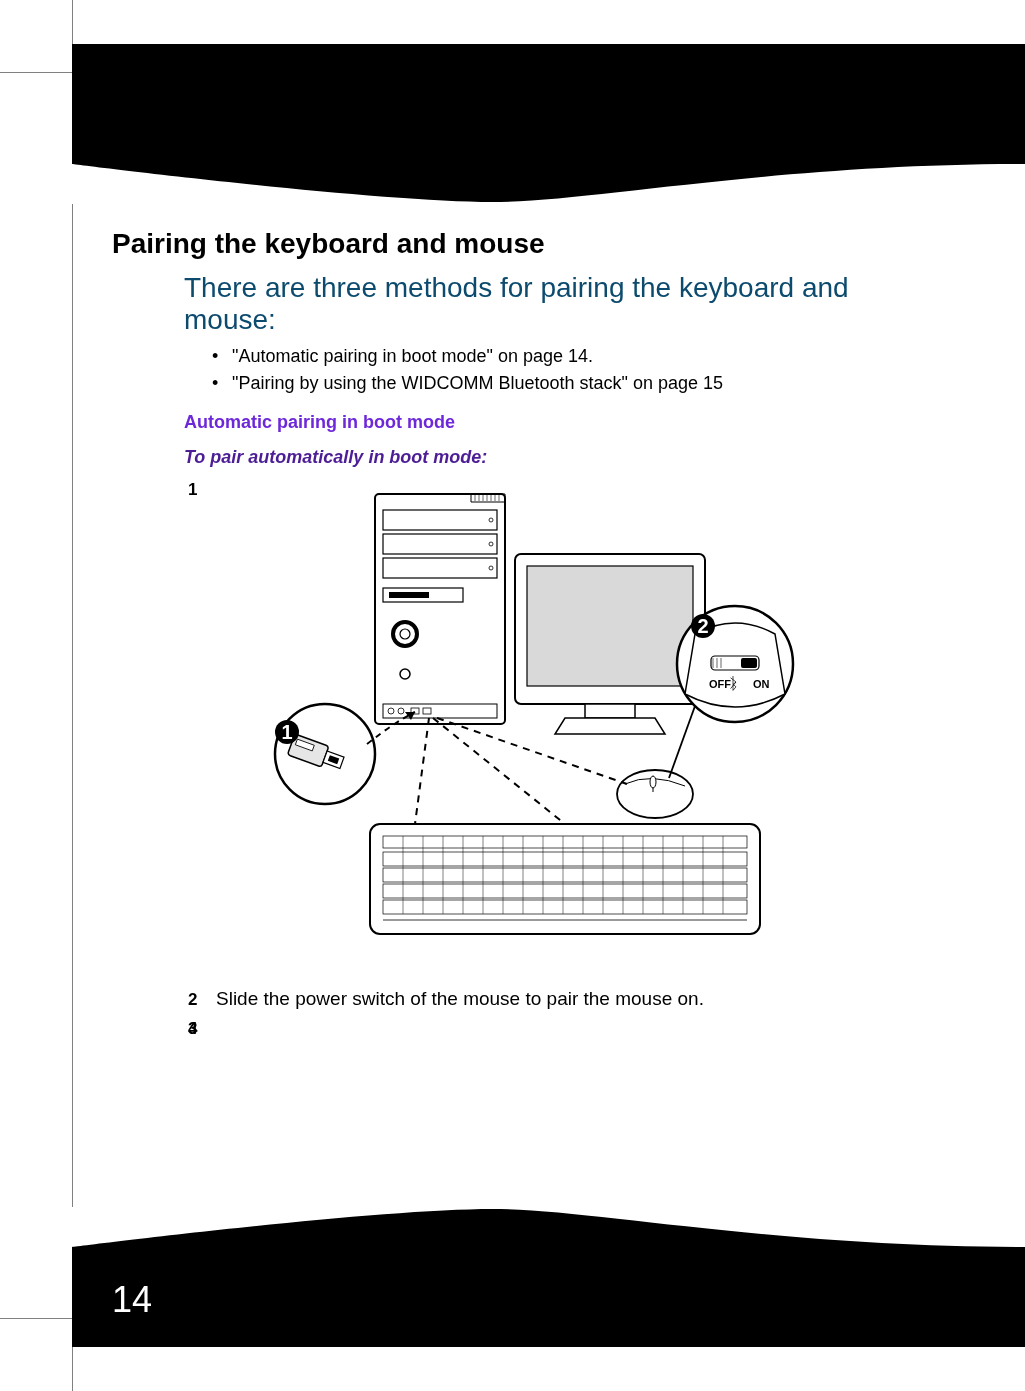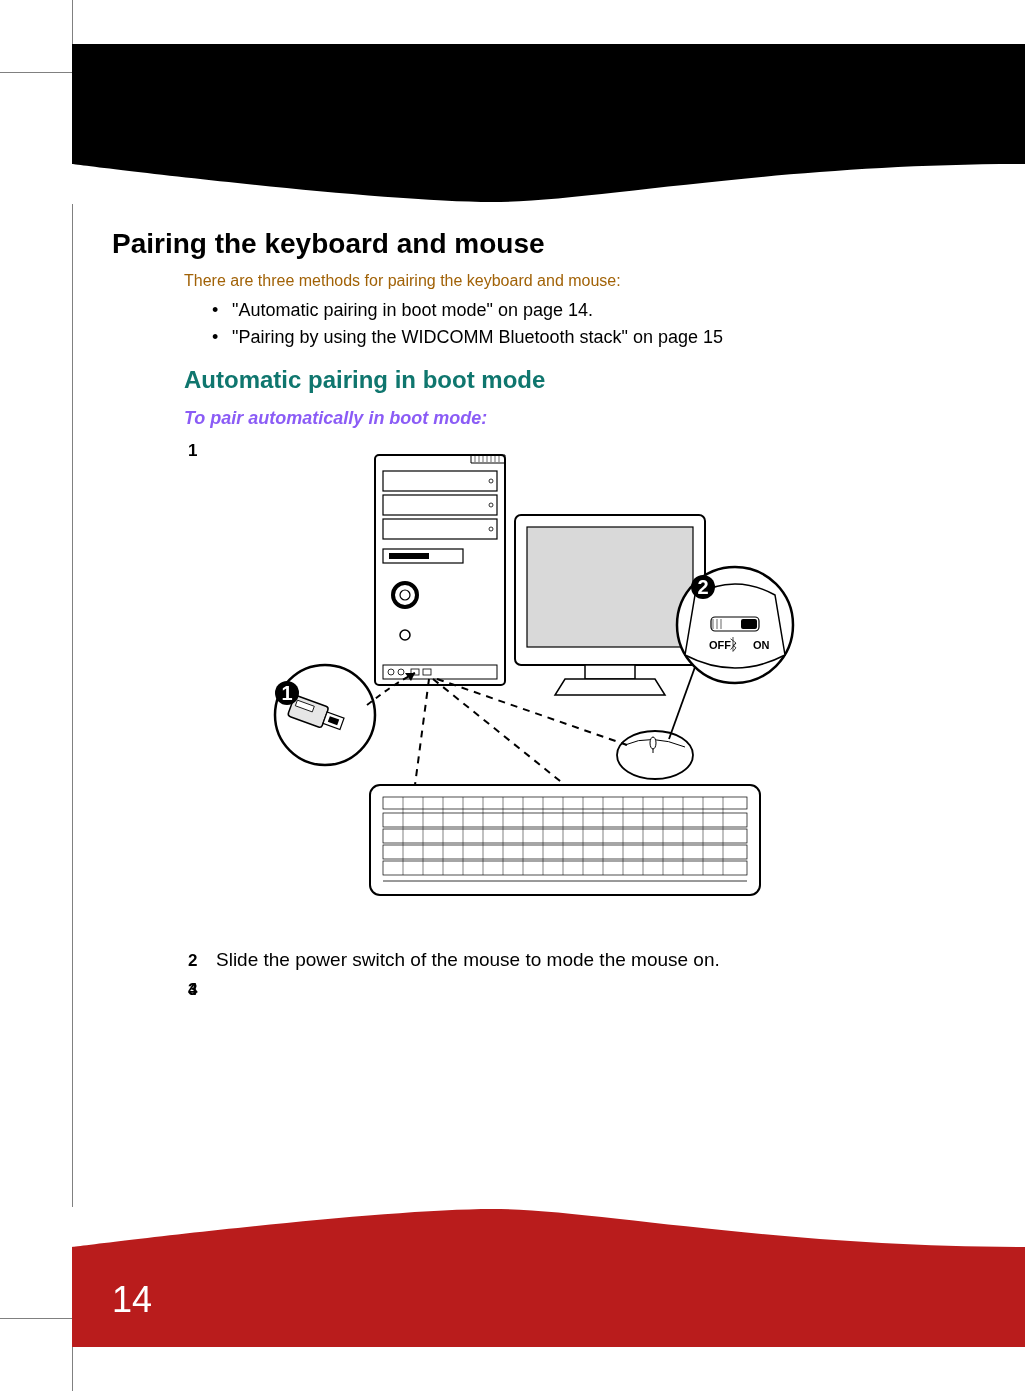--- a/index.html
+++ b/index.html
@@ -58,21 +58,21 @@
       width: 100%;
       height: 100%;
       display: block;
     }
     .footer-black {
       position: absolute;
       left: 72px;
       right: 0;
       bottom: 44px;
       height: 140px;
-      background: #b91c1c;
+      background: #000000;
     }
     .footer-swoop {
       position: absolute;
       left: 0;
       right: 0;
       top: 0;
       height: 40px;
       overflow: hidden;
     }
     .footer-swoop svg {
@@ -95,22 +95,22 @@
       width: 760px;
     }
     h1 {
       font-size: 28px;
       font-weight: 700;
       color: #000;
       margin-bottom: 12px;
     }
     .intro {
       margin-left: 72px;
-      font-size: 16px;
-      color: #a16207;
+      font-size: 28px;
+      color: #0c4a6e;
       margin-bottom: 10px;
     }
     ul.bullet {
       margin-left: 100px;
       list-style: none;
       margin-bottom: 18px;
     }
     ul.bullet li {
       font-size: 18px;
       color: #000;
@@ -119,31 +119,31 @@
       padding-left: 20px;
     }
     ul.bullet li::before {
       content: "•";
       position: absolute;
       left: 0;
       top: 0;
     }
     h2 {
       margin-left: 72px;
-      font-size: 24px;
-      font-weight: 700;
-      color: #0f766e;
+      font-size: 18px;
+      font-weight: 700;
+      color: #6d28d9;
       margin-bottom: 14px;
     }
     h3 {
       margin-left: 72px;
       font-size: 18px;
       font-weight: 700;
       font-style: italic;
-      color: #8b5cf6;
+      color: #4c1d95;
       margin-bottom: 10px;
     }
     ol.steps {
       margin-left: 76px;
       list-style: none;
     }
     ol.steps li {
       font-size: 19px;
       color: #000;
       margin-bottom: 6px;
@@ -337,21 +337,21 @@
         <line x1="174" y1="234" x2="160" y2="340"></line>
         <line x1="178" y1="234" x2="310" y2="340"></line>
         <line x1="182" y1="234" x2="372" y2="300"></line>
       </g>
     </svg>
   </div>
 
   <ol class="steps">
     <li>
       <span class="num">2</span>
-      <span>Slide the power switch of the mouse to mode the mouse on.</span>
+      <span>Slide the power switch of the mouse to pair the mouse on.</span>
     </li>
     <li>
       <span class="num">3</span>
     </li>
     <li>
       <span class="num">4</span>
     </li>
   </ol>
 </div>
 

